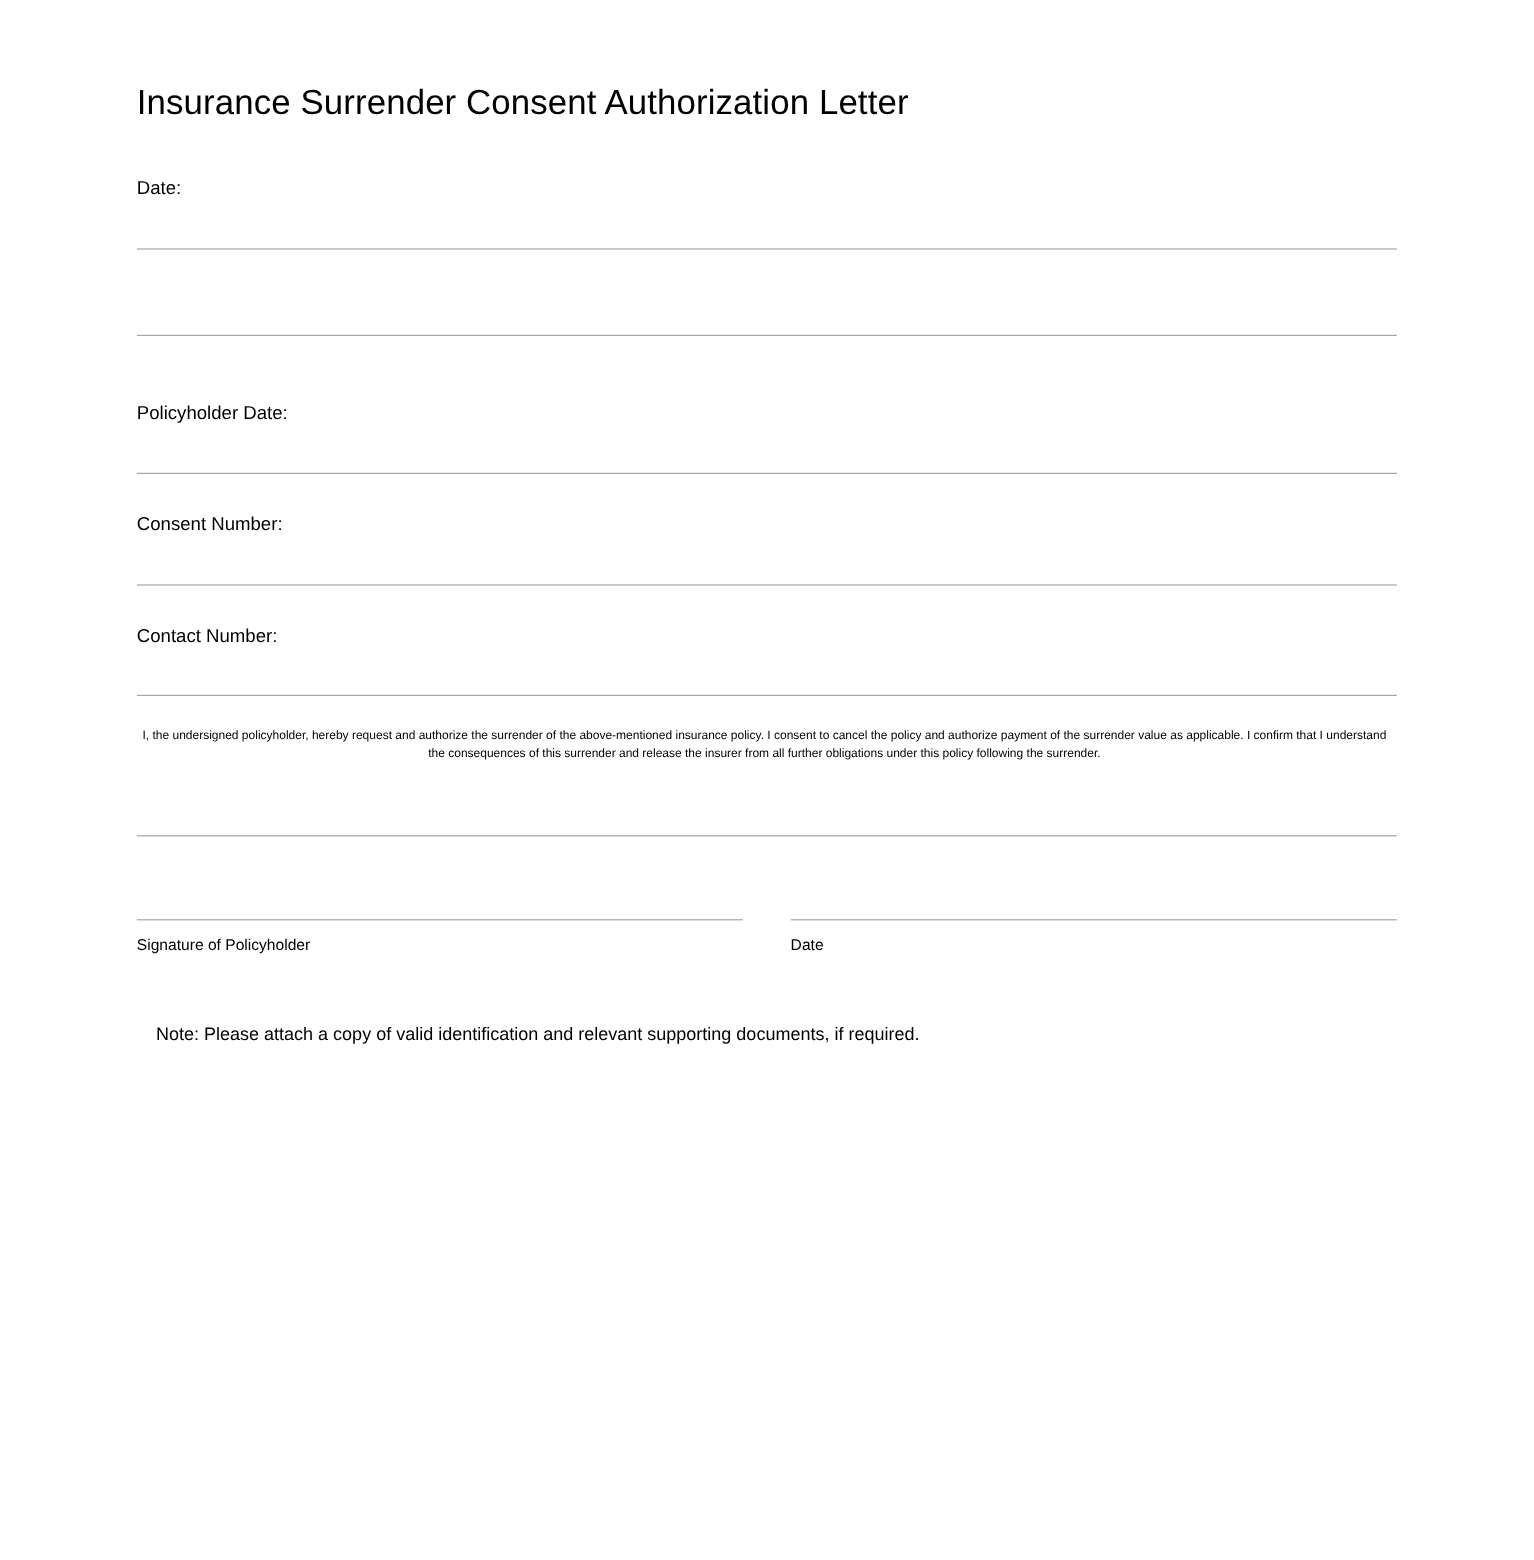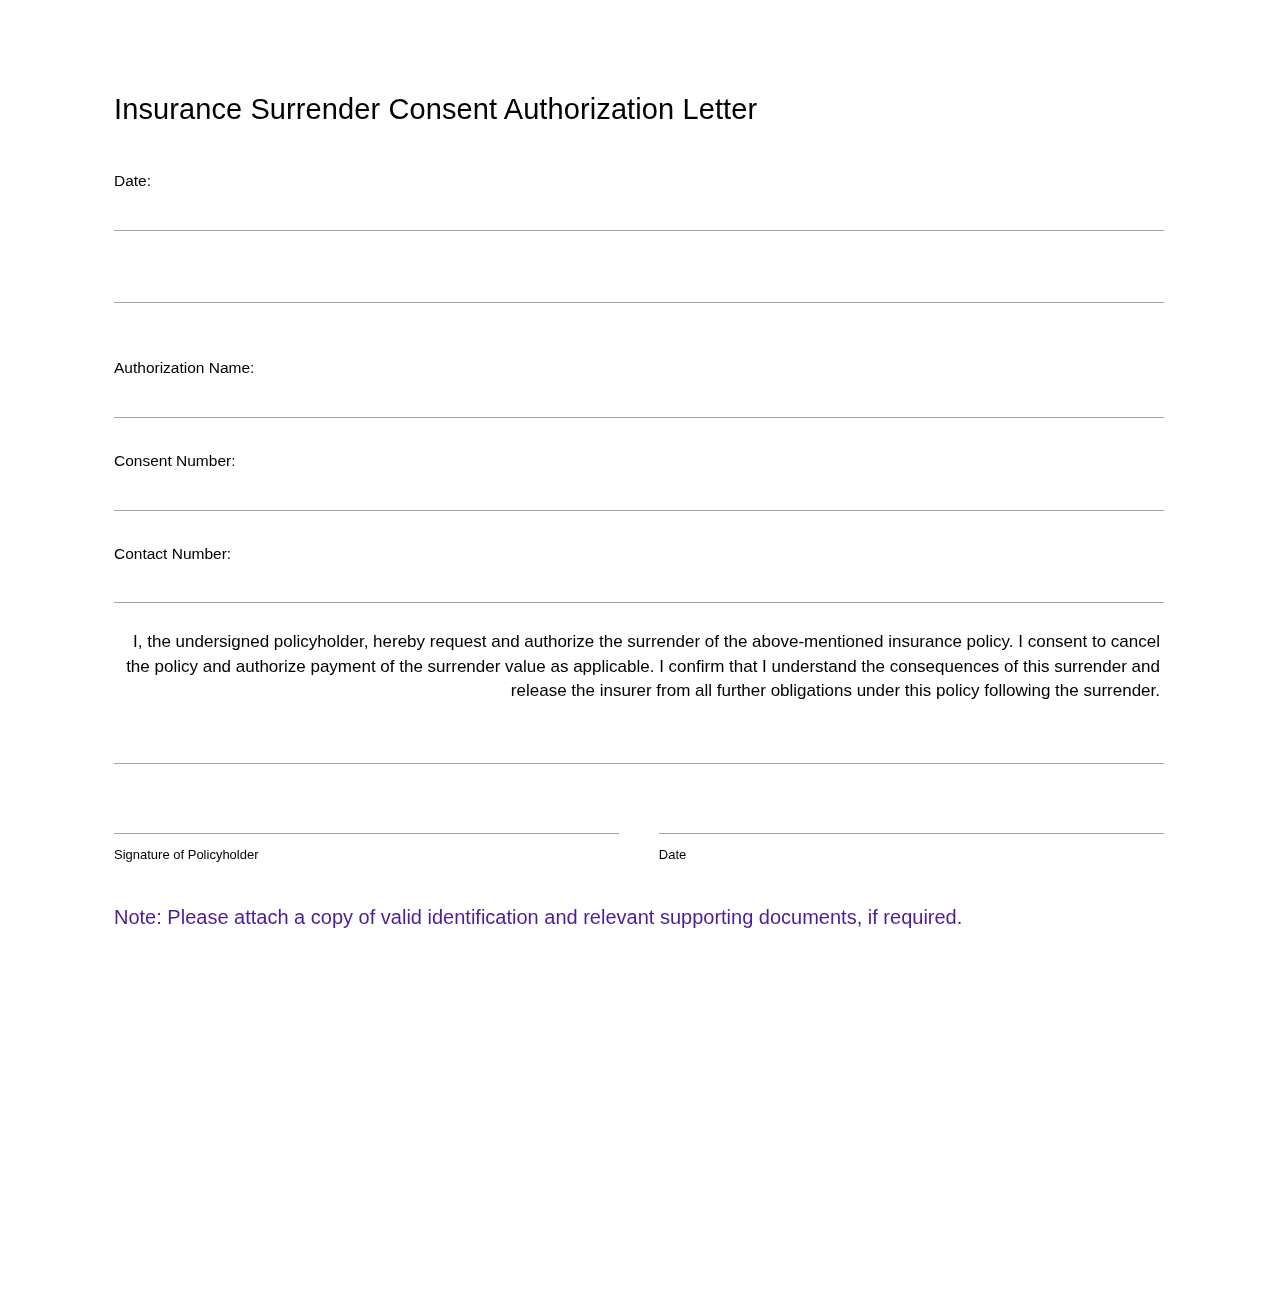--- a/index.html
+++ b/index.html
@@ -31,21 +31,21 @@
     width: 1050px;
   }
 
   .doc-title {
     font-size: 29px;
     font-weight: 400;
     line-height: 1.2;
     letter-spacing: 0.1px;
     color: #000000;
     margin: 0;
-    padding-top: 92px;
+    padding-top: 69px;
   }
 
   .field-label {
     font-size: 15.5px;
     font-weight: 400;
     line-height: 1.35;
     color: #000000;
     margin: 0;
   }
 
@@ -57,27 +57,27 @@
     width: 100%;
     display: block;
   }
 
   
   .gap-date-label   { height: 44px; }
   .gap-label-to-rule{ height: 38px; }
   .gap-rule-to-label{ height: 33px; }
 
   .body-para {
-    font-size: 17px;
+    font-size: 10px;
     font-weight: 400;
     line-height: 1.42;
     color: #000000;
     margin: 0;
     width: 1046px;
-    text-align: right;
+    text-align: center;
   }
 
   .sig-row {
     display: flex;
     width: 100%;
     align-items: flex-start;
   }
   .sig-col {
     display: flex;
     flex-direction: column;
@@ -96,25 +96,25 @@
   }
   .sig-caption {
     font-size: 13px;
     font-weight: 400;
     line-height: 1.35;
     color: #000000;
     margin: 0;
   }
 
   .note {
-    font-size: 20px;
+    font-size: 15px;
     font-weight: 400;
     line-height: 1.4;
-    color: #4c1d95;
-    margin: 0;
+    color: #000000;
+    margin: 16px;
   }
 </style>
 </head>
 <body>
 
 <div class="page">
   <div class="doc">
 
     <h1 class="doc-title">Insurance Surrender Consent Authorization Letter</h1>
 
@@ -127,21 +127,21 @@
     <div class="gap-rule-to-label"></div>
 
 
     <div class="gap-label-to-rule"></div>
     <hr class="rule">
     <div class="gap-rule-to-label"></div>
 
 
     <div style="height:22px"></div>
 
-    <p class="field-label">Authorization Name:</p>
+    <p class="field-label">Policyholder Date:</p>
 
     <div class="gap-label-to-rule"></div>
     <hr class="rule">
     <div class="gap-rule-to-label"></div>
 
     <p class="field-label">Consent Number:</p>
 
     <div class="gap-label-to-rule"></div>
     <hr class="rule">
     <div class="gap-rule-to-label"></div>

